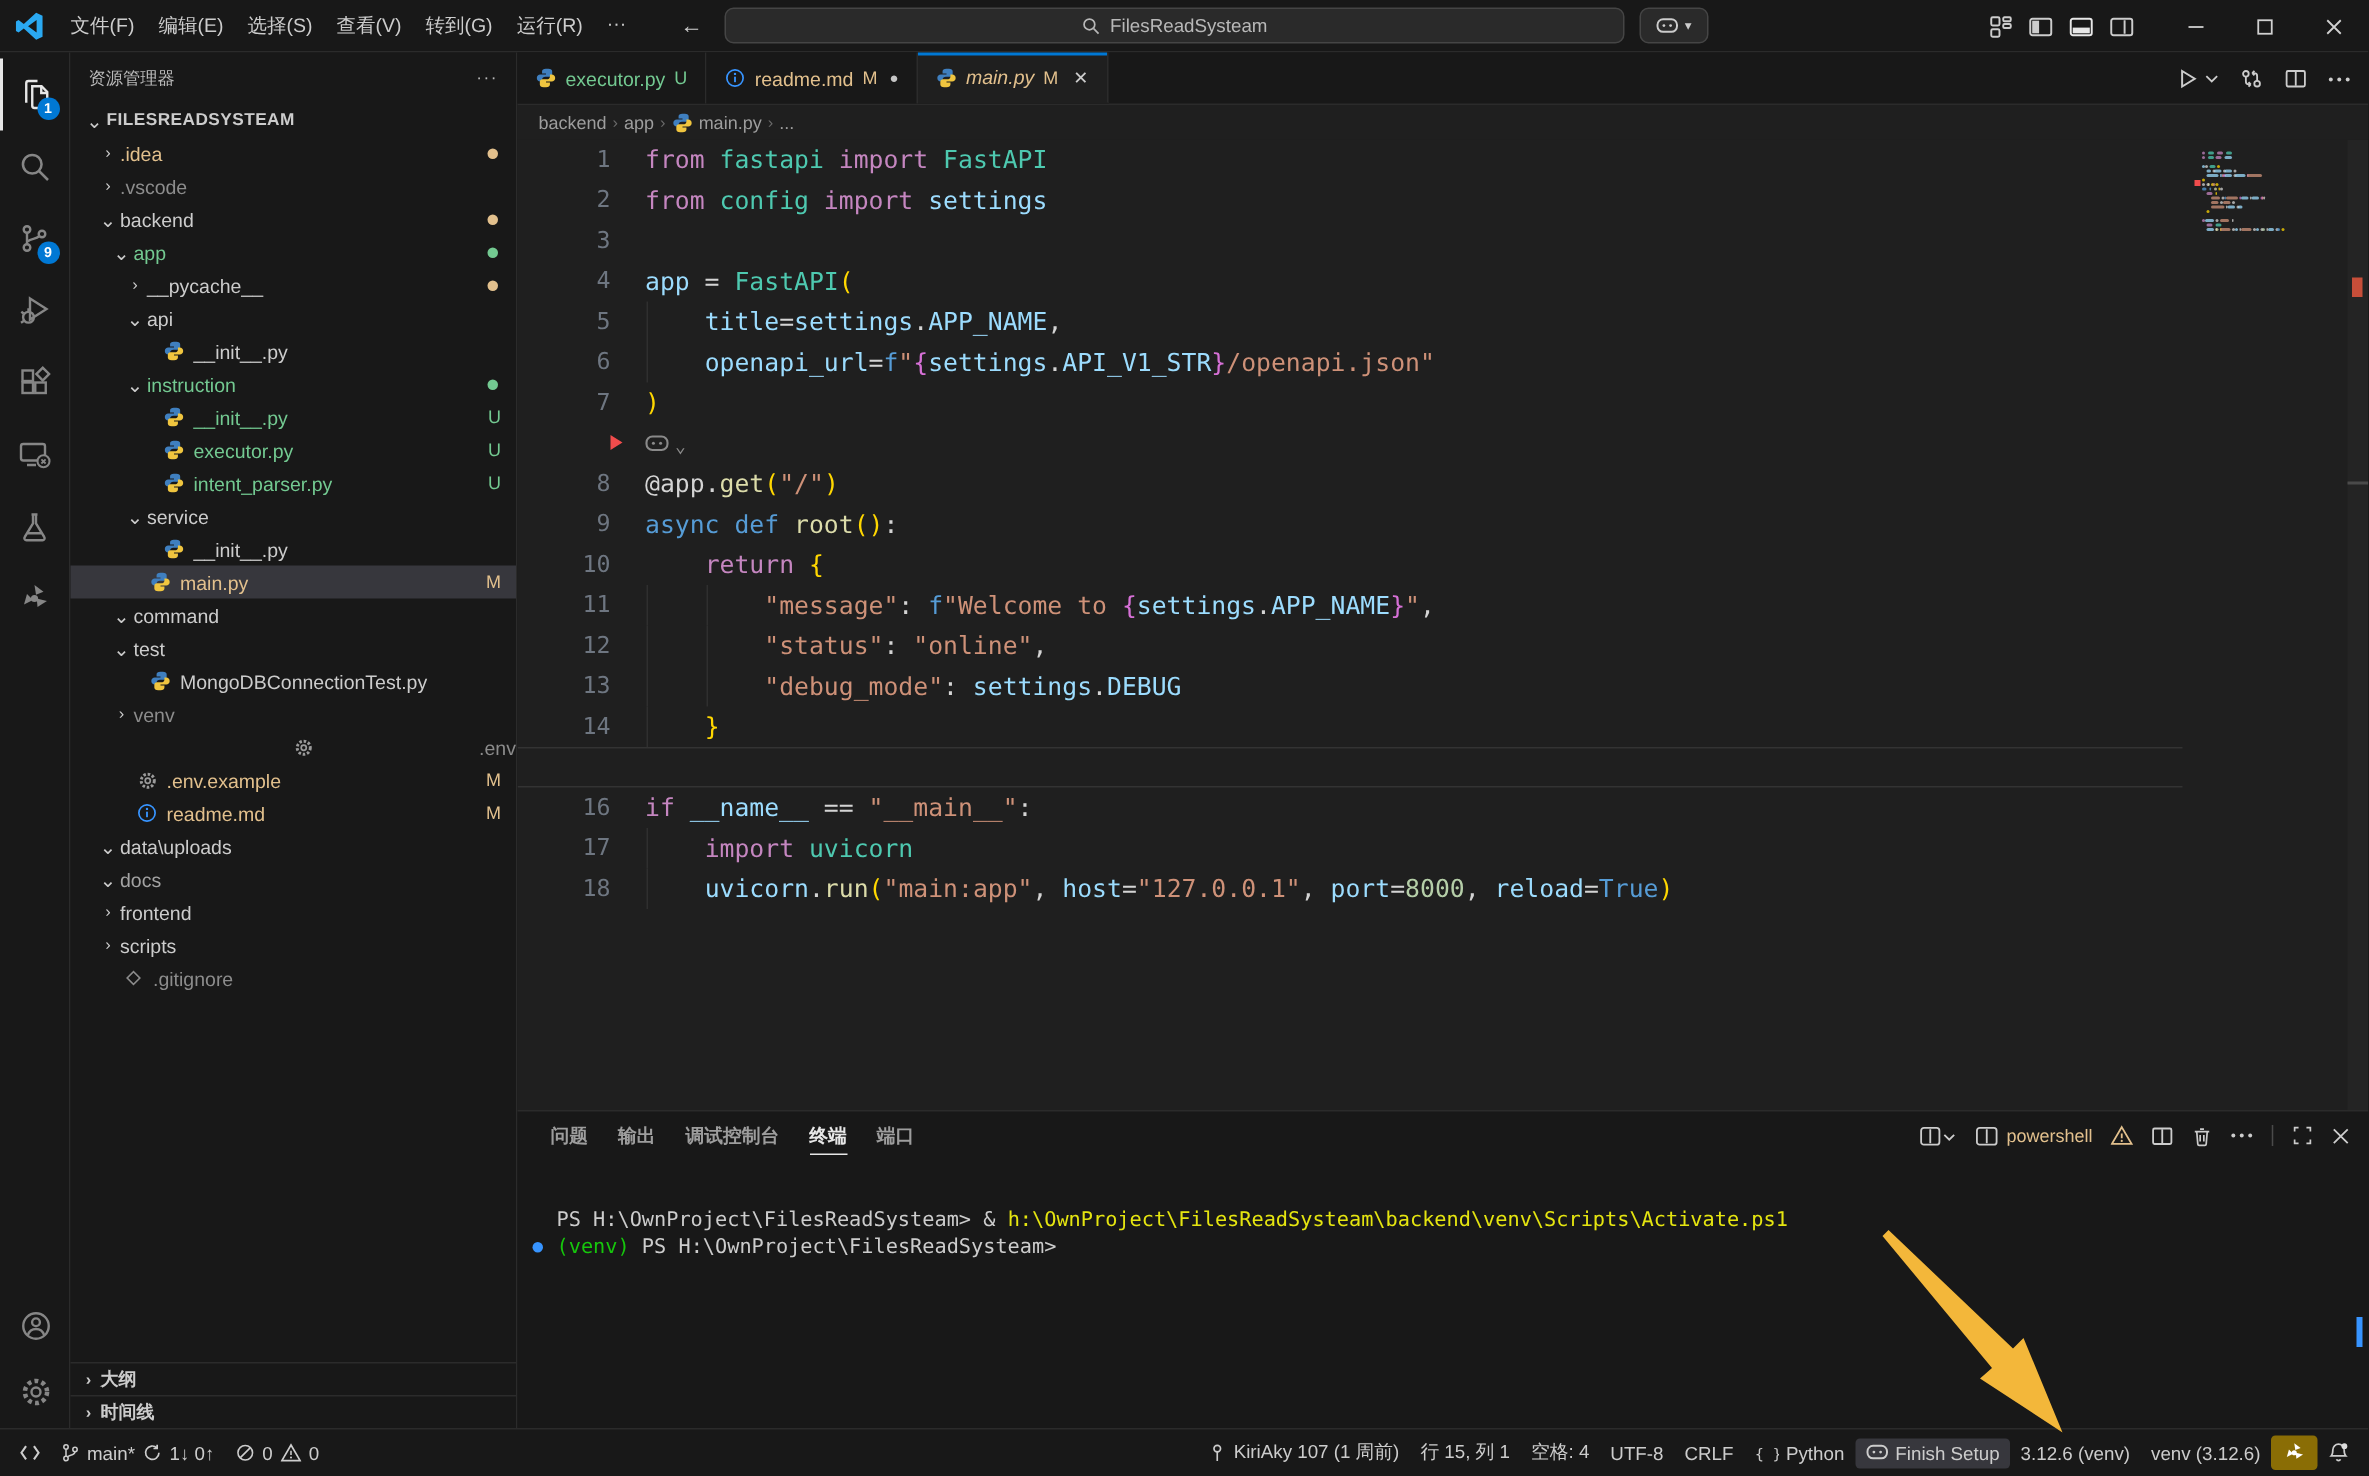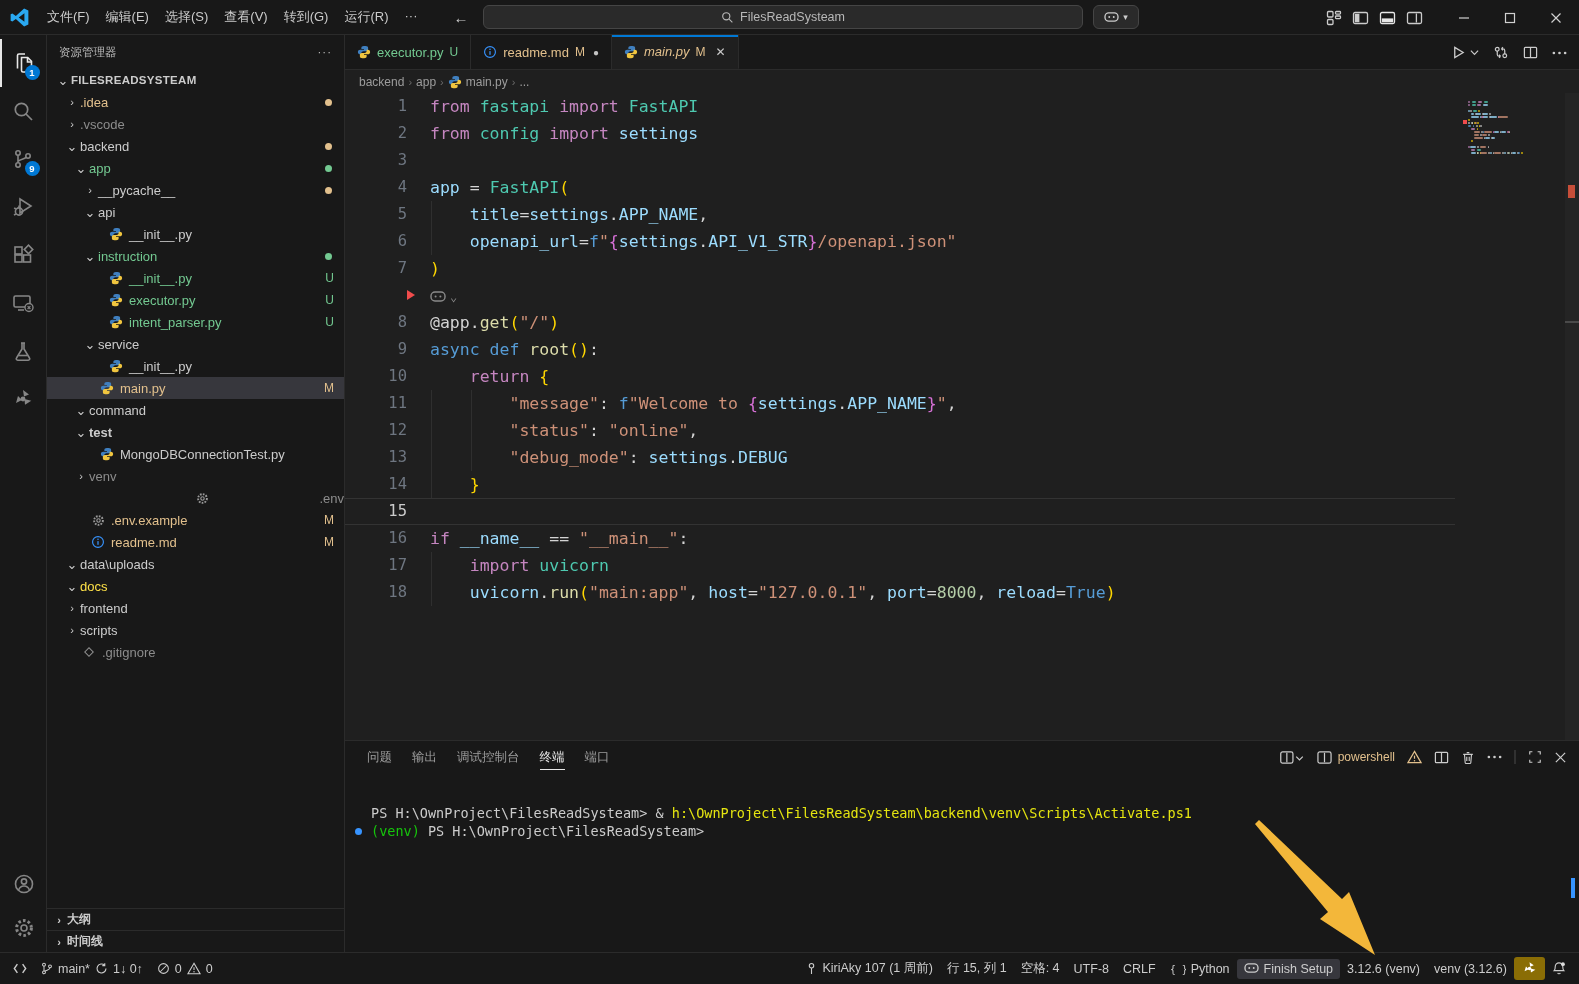--- a/index.html
+++ b/index.html
@@ -64,21 +64,21 @@
   .gutter-num.cur { color:#cccccc; }
   .code-text { position:absolute; left:85px; }
   .guide { position:absolute; top:0; bottom:0; width:1px; background:#2f2f2f; }
   .curline { position:absolute; left:0; right:124px; height:27px;
     border-top:1px solid rgba(255,255,255,0.09); border-bottom:1px solid rgba(255,255,255,0.09); }
   .minimap { position:absolute; top:8px; right:47px; width:64px; }
   .mm-line { position:relative; height:2px; margin-bottom:1px; }
   .mm-bar { position:absolute; top:0; height:2px; border-radius:1px; opacity:.75; }
   .ruler { position:absolute; top:0; bottom:0; right:0; width:14px; background:rgba(255,255,255,0.025); }
   .panel { height:212px; border-top:1px solid #2b2b2b; background:#181818; position:relative; }
-  .panel-tabs { height:32px; display:flex; align-items:center; gap:4px; padding-left:14px; }
+  .panel-tabs { height:32px; display:flex; align-items:center; gap:4px; padding-left:14px;font-weight:bold; }
   .ptab { font-size:12.5px; color:#9d9d9d; padding:6px 8px; position:relative; }
   .ptab.active { color:#e7e7e7; }
   .ptab.active::after { content:""; position:absolute; left:8px; right:8px; bottom:2px; height:1px; background:#e7e7e7; }
   .panel-toolbar { position:absolute; right:12px; top:0; height:32px; display:flex;
     align-items:center; gap:12px; color:#cccccc; font-size:12px; }
   .terminal { position:absolute; top:32px; left:0; right:0; bottom:0;
     font-family:"DejaVu Sans Mono","Liberation Mono",monospace; font-size:13.5px; }
   .term-line { position:relative; padding-left:26px; line-height:17.5px; white-space:pre; }
   .term-dot { position:absolute; left:10px; top:5px; width:7px; height:7px; border-radius:50%; background:#3794ff; }
   .term-scroll { position:absolute; right:4px; top:105px; width:4px; height:20px; background:#3794ff; }
@@ -415,21 +415,21 @@
           </span>
           <span class="tree-label" style="color: rgb(226, 192, 141);">main.py</span>
           <span class="tree-badge" style="color: rgb(226, 192, 141);">M</span>
         </div>
         <div class="tree-row" style="padding-left: 26px;">
           <span class="tree-chev" style="font-size: 13px;">⌄</span>
           <span class="tree-label" style="color: rgb(204, 204, 204);">command</span>
         </div>
         <div class="tree-row" style="padding-left: 26px;">
           <span class="tree-chev" style="font-size: 13px;">⌄</span>
-          <span class="tree-label" style="color: rgb(204, 204, 204); font-weight: bold;">test</span>
+          <span class="tree-label" style="color: rgb(204, 204, 204);">test</span>
         </div>
         <div class="tree-row" style="padding-left: 35px;">
           <span class="tree-chev"></span>
           <span class="tree-icon">
             <svg width="14" height="14" viewBox="0 0 16 16">
               <path fill="#3f7fbf" d="M7.9 1c-1.9 0-2.9.8-2.9 2v1.6h3v.7H3.6C2.2 5.3 1 6.3 1 8s1.2 2.7 2.6 2.7H5V9.2C5 7.8 6.1 7 7.5 7h3.2c1.1 0 2-.9 2-2V3c0-1.2-1-2-2.9-2H7.9z"></path>
               <path fill="#f0c53f" d="M8.1 15c1.9 0 2.9-.8 2.9-2v-1.6H8v-.7h4.4c1.4 0 2.6-1 2.6-2.7s-1.2-2.7-2.6-2.7H11v1.5C11 8.2 9.9 9 8.5 9H5.3c-1.1 0-2 .9-2 2v2c0 1.2 1 2 2.9 2h1.9z"></path>
             </svg>
           </span>
           <span class="tree-label" style="color: rgb(204, 204, 204);">MongoDBConnectionTest.py</span>
@@ -470,21 +470,21 @@
           </span>
           <span class="tree-label" style="color: rgb(226, 192, 141);">readme.md</span>
           <span class="tree-badge" style="color: rgb(226, 192, 141);">M</span>
         </div>
         <div class="tree-row" style="padding-left: 17px;">
           <span class="tree-chev" style="font-size: 13px;">⌄</span>
           <span class="tree-label" style="color: rgb(204, 204, 204);">data\uploads</span>
         </div>
         <div class="tree-row" style="padding-left: 17px;">
           <span class="tree-chev" style="font-size: 13px;">⌄</span>
-          <span class="tree-label" style="color: #fde047;">docs</span>
+          <span class="tree-label" style="color: #a3a3a3;">docs</span>
         </div>
         <div class="tree-row" style="padding-left: 17px;">
           <span class="tree-chev">›</span>
           <span class="tree-label" style="color: rgb(204, 204, 204);">frontend</span>
         </div>
         <div class="tree-row" style="padding-left: 17px;">
           <span class="tree-chev">›</span>
           <span class="tree-label" style="color: rgb(204, 204, 204);">scripts</span>
         </div>
         <div class="tree-row" style="padding-left: 17px;">
@@ -740,21 +740,20 @@
               <circle cx="10.4" cy="6.5" r="1" fill="#8a8a8a"></circle>
             </svg><span class="widget-chev">⌄</span></span></div>
         <div class="code-line" style="top: 216px;"><span class="gutter-num">8</span><span class="code-text"><span style="color: rgb(212, 212, 212);">@app</span><span style="color: rgb(212, 212, 212);">.</span><span style="color: rgb(220, 220, 170);">get</span><span style="color: rgb(255, 215, 0);">(</span><span style="color: rgb(206, 145, 120);">"/"</span><span style="color: rgb(255, 215, 0);">)</span></span></div>
         <div class="code-line" style="top: 243px;"><span class="gutter-num">9</span><span class="code-text"><span style="color: rgb(86, 156, 214);">async</span><span style="color: rgb(212, 212, 212);"> </span><span style="color: rgb(86, 156, 214);">def</span><span style="color: rgb(212, 212, 212);"> </span><span style="color: rgb(220, 220, 170);">root</span><span style="color: rgb(255, 215, 0);">()</span><span style="color: rgb(212, 212, 212);">:</span></span></div>
         <div class="code-line" style="top: 270px;"><span class="gutter-num">10</span><span class="code-text"><span style="color: rgb(212, 212, 212);">    </span><span style="color: rgb(197, 134, 192);">return</span><span style="color: rgb(212, 212, 212);"> </span><span style="color: rgb(255, 215, 0);">{</span></span></div>
         <div class="code-line" style="top: 297px;"><span class="gutter-num">11</span><span class="guide" style="left: calc(0ch + 86px); position: absolute; top: 0px; bottom: 0px;"></span><span class="guide" style="left: calc(4ch + 86px); position: absolute; top: 0px; bottom: 0px;"></span><span class="code-text"><span style="color: rgb(212, 212, 212);">        </span><span style="color: rgb(206, 145, 120);">"message"</span><span style="color: rgb(212, 212, 212);">: </span><span style="color: rgb(86, 156, 214);">f</span><span style="color: rgb(206, 145, 120);">"Welcome to </span><span style="color: rgb(214, 112, 214);">{</span><span style="color: rgb(156, 220, 254);">settings</span><span style="color: rgb(212, 212, 212);">.</span><span style="color: rgb(156, 220, 254);">APP_NAME</span><span style="color: rgb(214, 112, 214);">}</span><span style="color: rgb(206, 145, 120);">"</span><span style="color: rgb(212, 212, 212);">,</span></span></div>
         <div class="code-line" style="top: 324px;"><span class="gutter-num">12</span><span class="guide" style="left: calc(0ch + 86px); position: absolute; top: 0px; bottom: 0px;"></span><span class="guide" style="left: calc(4ch + 86px); position: absolute; top: 0px; bottom: 0px;"></span><span class="code-text"><span style="color: rgb(212, 212, 212);">        </span><span style="color: rgb(206, 145, 120);">"status"</span><span style="color: rgb(212, 212, 212);">: </span><span style="color: rgb(206, 145, 120);">"online"</span><span style="color: rgb(212, 212, 212);">,</span></span></div>
         <div class="code-line" style="top: 351px;"><span class="gutter-num">13</span><span class="guide" style="left: calc(0ch + 86px); position: absolute; top: 0px; bottom: 0px;"></span><span class="guide" style="left: calc(4ch + 86px); position: absolute; top: 0px; bottom: 0px;"></span><span class="code-text"><span style="color: rgb(212, 212, 212);">        </span><span style="color: rgb(206, 145, 120);">"debug_mode"</span><span style="color: rgb(212, 212, 212);">: </span><span style="color: rgb(156, 220, 254);">settings</span><span style="color: rgb(212, 212, 212);">.</span><span style="color: rgb(156, 220, 254);">DEBUG</span></span></div>
         <div class="code-line" style="top: 378px;"><span class="gutter-num">14</span><span class="guide" style="left: calc(0ch + 86px); position: absolute; top: 0px; bottom: 0px;"></span><span class="code-text"><span style="color: rgb(212, 212, 212);">    </span><span style="color: rgb(255, 215, 0);">}</span></span></div>
         <div class="curline" style="top: 405px;"></div>
-        <div class="code-line" style="top: 405px;"><span class="gutter-num cur">15</span><span class="code-text"></span></div>
         <div class="code-line" style="top: 432px;"><span class="gutter-num">16</span><span class="code-text"><span style="color: rgb(197, 134, 192);">if</span><span style="color: rgb(212, 212, 212);"> </span><span style="color: rgb(156, 220, 254);">__name__</span><span style="color: rgb(212, 212, 212);"> == </span><span style="color: rgb(206, 145, 120);">"__main__"</span><span style="color: rgb(212, 212, 212);">:</span></span></div>
         <div class="code-line" style="top: 459px;"><span class="gutter-num">17</span><span class="guide" style="left: calc(0ch + 86px); position: absolute; top: 0px; bottom: 0px;"></span><span class="code-text"><span style="color: rgb(212, 212, 212);">    </span><span style="color: rgb(197, 134, 192);">import</span><span style="color: rgb(212, 212, 212);"> </span><span style="color: rgb(78, 201, 176);">uvicorn</span></span></div>
         <div class="code-line" style="top: 486px;"><span class="gutter-num">18</span><span class="guide" style="left: calc(0ch + 86px); position: absolute; top: 0px; bottom: 0px;"></span><span class="code-text"><span style="color: rgb(212, 212, 212);">    </span><span style="color: rgb(156, 220, 254);">uvicorn</span><span style="color: rgb(212, 212, 212);">.</span><span style="color: rgb(220, 220, 170);">run</span><span style="color: rgb(255, 215, 0);">(</span><span style="color: rgb(206, 145, 120);">"main:app"</span><span style="color: rgb(212, 212, 212);">, </span><span style="color: rgb(156, 220, 254);">host</span><span style="color: rgb(212, 212, 212);">=</span><span style="color: rgb(206, 145, 120);">"127.0.0.1"</span><span style="color: rgb(212, 212, 212);">, </span><span style="color: rgb(156, 220, 254);">port</span><span style="color: rgb(212, 212, 212);">=</span><span style="color: rgb(181, 206, 168);">8000</span><span style="color: rgb(212, 212, 212);">, </span><span style="color: rgb(156, 220, 254);">reload</span><span style="color: rgb(212, 212, 212);">=</span><span style="color: rgb(86, 156, 214);">True</span><span style="color: rgb(255, 215, 0);">)</span></span></div>
       </div>
     <div class="panel">
       <div class="panel-tabs" id="panel-tabs">
           <div class="ptab">问题</div>
           <div class="ptab">输出</div>
           <div class="ptab">调试控制台</div>
           <div class="ptab active">终端</div>

